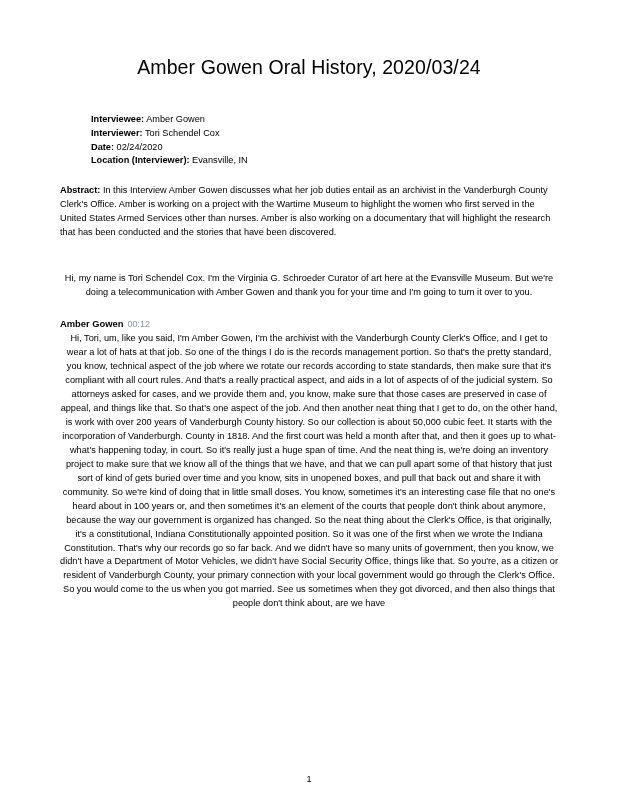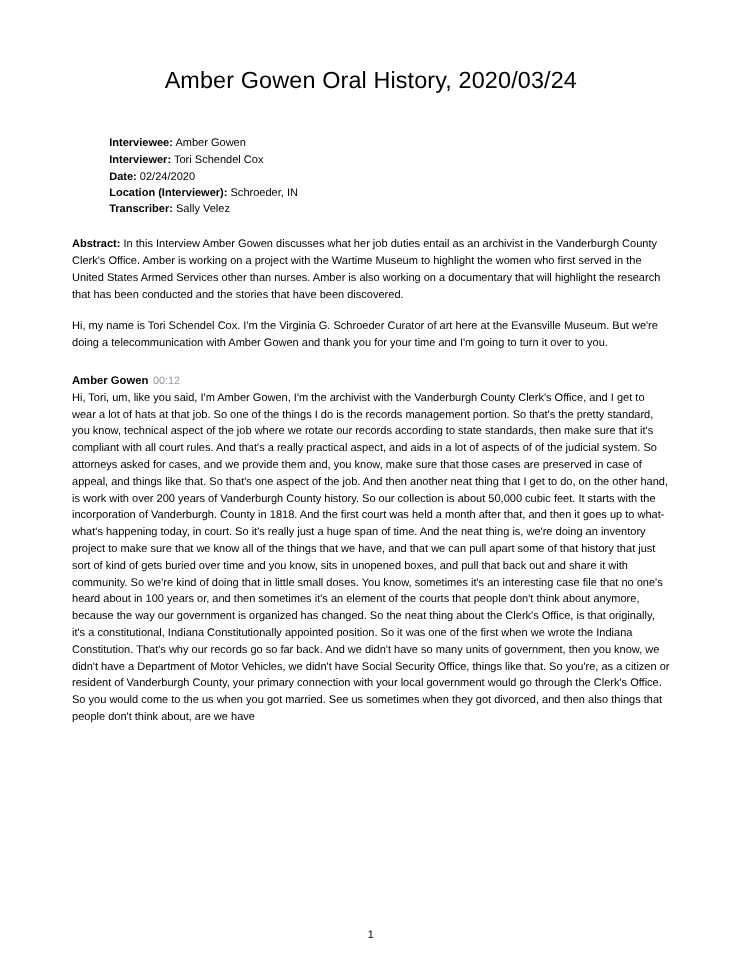--- a/index.html
+++ b/index.html
@@ -42,21 +42,21 @@
     font-weight: bold;
     padding-left: 31px;
   }
   .meta-value {
     font-weight: normal;
   }
   .abstract {
     font-size: 9.2px;
     line-height: 1.52;
     text-align: left;
-    margin-bottom: 12px;
+    margin-bottom: 32px;
   }
   .abstract-label {
     font-weight: bold;
   }
   .turn {
     margin-bottom: 18px;
   }
   .turn-head {
     font-size: 9.4px;
     margin-bottom: 3px;
@@ -67,21 +67,21 @@
   }
   .timestamp {
     color: #8f9aa6;
     font-weight: normal;
     margin-left: 4px;
     font-size: 9px;
   }
   .turn-body {
     font-size: 9.2px;
     line-height: 1.52;
-    text-align: left;
+    text-align: center;
   }
   .page-number {
     position: absolute;
     left: 0;
     right: 0;
     bottom: 16px;
     text-align: center;
     font-size: 9px;
     color: #000000;
   }
@@ -101,25 +101,21 @@
     <div class="meta-row">
       <span class="meta-label">Interviewer:</span>
       <span class="meta-value">Tori Schendel Cox</span>
     </div>
     <div class="meta-row">
       <span class="meta-label">Date:</span>
       <span class="meta-value">02/24/2020</span>
     </div>
     <div class="meta-row">
       <span class="meta-label">Location (Interviewer):</span>
-      <span class="meta-value">Schroeder, IN</span>
-    </div>
-    <div class="meta-row">
-      <span class="meta-label">Transcriber:</span>
-      <span class="meta-value">Sally Velez</span>
+      <span class="meta-value">Evansville, IN</span>
     </div>
   </div>
 
   <p class="abstract">
     <span class="abstract-label">Abstract:</span><span class="abstract-text"> In this Interview Amber Gowen discusses what her job duties entail as an archivist in the Vanderburgh County Clerk's Office. Amber is working on a project with the Wartime Museum to highlight the women who first served in the United States Armed Services other than nurses. Amber is also working on a documentary that will highlight the research that has been conducted and the stories that have been discovered.</span>
   </p>
 
   <div class="turn">
     <div class="turn-body">Hi, my name is Tori Schendel Cox. I'm the Virginia G. Schroeder Curator of art here at the Evansville Museum. But we're doing a telecommunication with Amber Gowen and thank you for your time and I'm going to turn it over to you.</div>
   </div>

